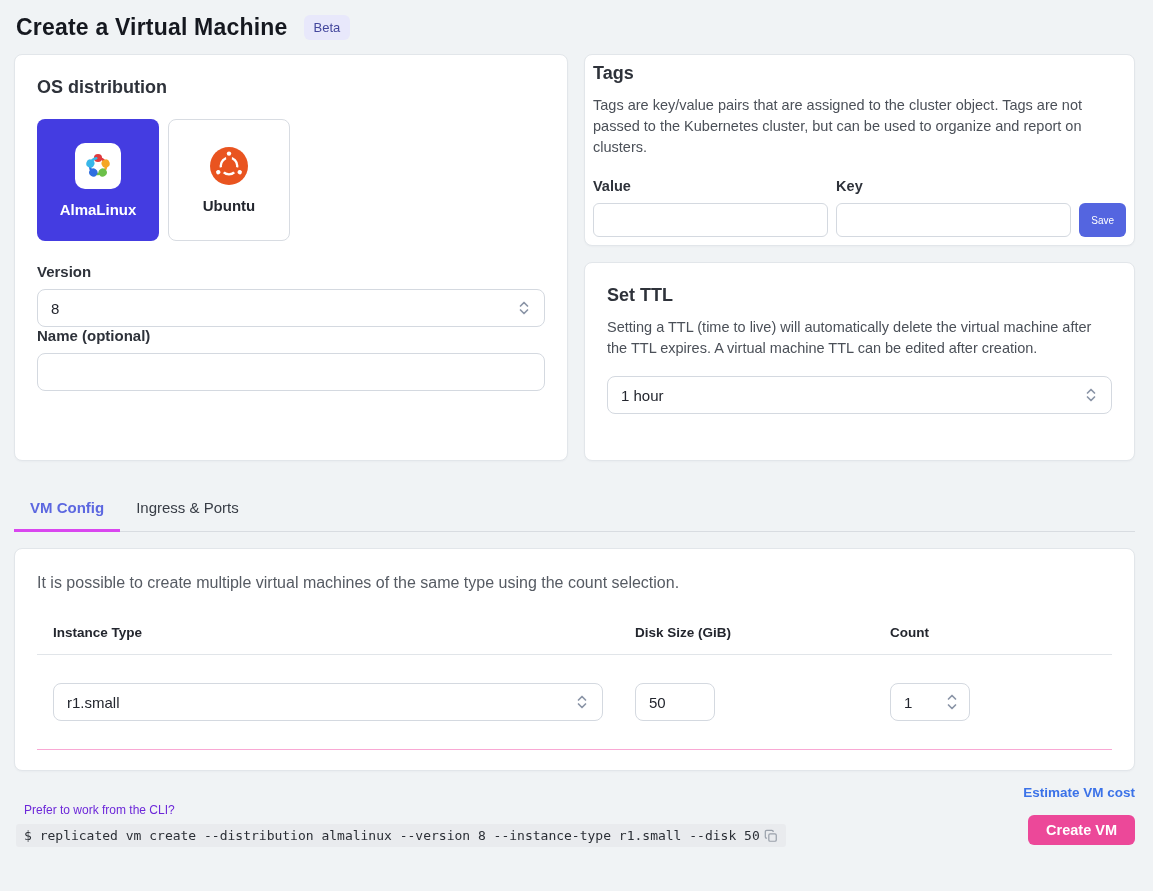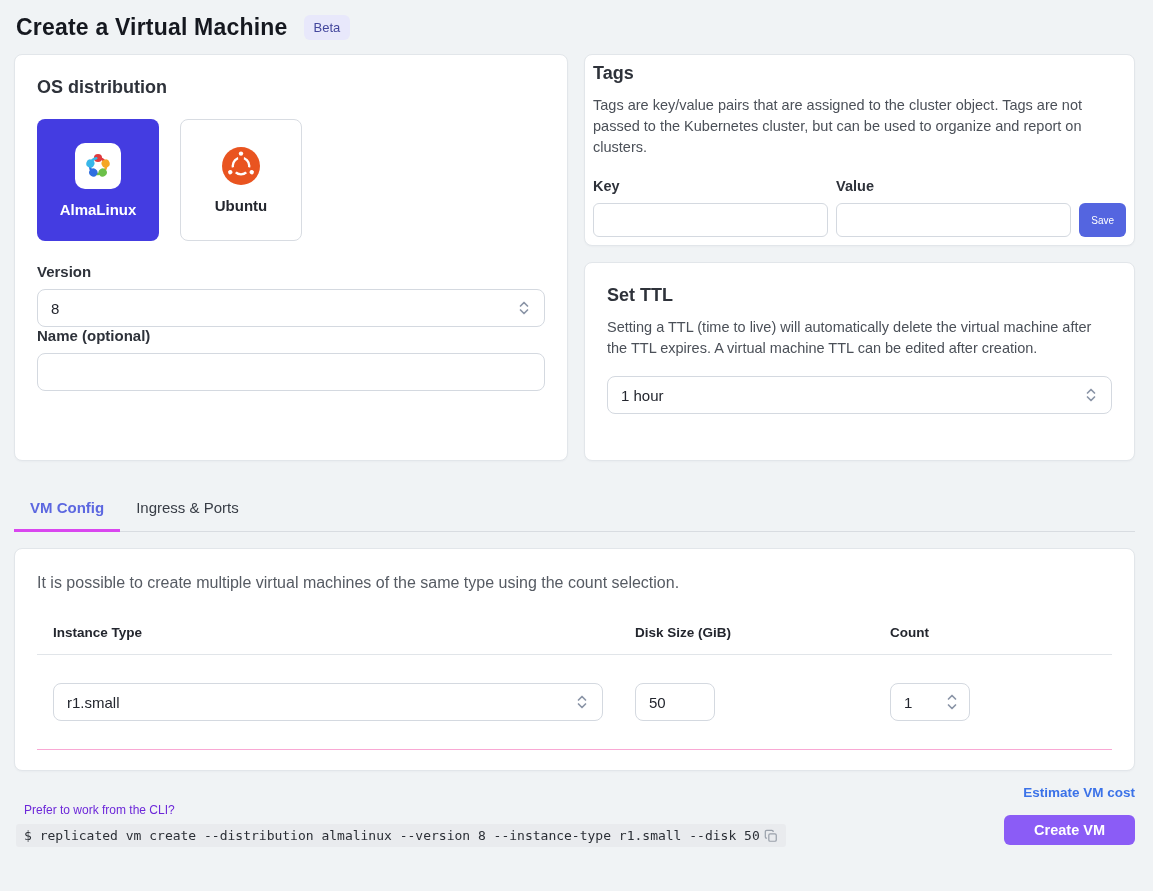--- a/index.html
+++ b/index.html
@@ -29,21 +29,21 @@
     box-shadow: 0 1px 2px rgba(30,40,60,.03);
   }
   .top-grid { display: flex; gap: 16px; margin: 0 18px 0 14px; }
   .os-card { flex: 0 0 554px; min-height: 407px; padding: 22px; }
   .right-col { flex: 1; display: flex; flex-direction: column; gap: 16px; }
   .tags-card { padding: 8px; }
   .ttl-card  { padding: 22px; flex: 1; }
   .card-title { font-size: 18px; font-weight: 600; color: #2e323a; }
   .card-desc  { font-size: 14.5px; color: #4b5058; line-height: 1.45; margin-top: 11px; }
   
-  .tile-row { display: flex; gap: 21px; margin-top: 21px; }
+  .tile-row { display: flex; gap: 9px; margin-top: 21px; }
   .os-tile {
     width: 122px; height: 122px; border-radius: 8px;
     display: flex; flex-direction: column; align-items: center; justify-content: center;
     gap: 12px; cursor: pointer;
   }
   .os-tile.selected { background: #443ce1; color: #ffffff; }
   .os-tile.unselected { background: #ffffff; border: 1px solid #d8dce2; color: #23262e; }
   .tile-logo-box {
     width: 46px; height: 46px; background: #ffffff; border-radius: 10px;
     display: flex; align-items: center; justify-content: center;
@@ -109,22 +109,22 @@
     display: inline-flex; align-items: center; gap: 4px;
     background: #e9ebee; border-radius: 3px;
     padding: 4px 8px;
     font-family: "DejaVu Sans Mono", monospace;
     font-size: 13px; color: #2b2f36; white-space: nowrap;
   }
   .copy-btn { display: inline-flex; cursor: pointer; background: none; border: none; padding: 0; }
   .footer-actions { display: flex; flex-direction: column; align-items: flex-end; gap: 15px; }
   .estimate-link { font-size: 13.5px; font-weight: 600; color: #3b72e8; text-decoration: none; cursor: pointer; }
   .create-button {
-    height: 30px; padding: 0 30px; border: none; border-radius: 6px;
-    background: #8b5cf6; color: #fff; font-size: 14.5px; font-weight: 700;
+    height: 30px; padding: 0 18px; border: none; border-radius: 6px;
+    background: #ec4899; color: #fff; font-size: 14.5px; font-weight: 700;
     font-family: "Liberation Sans", sans-serif; cursor: pointer;
   }
   svg { display: block; }
 </style>
 </head>
 <body>
 
 <div class="page-header">
   <div class="page-title">Create a Virtual Machine</div>
   <div class="beta-badge">Beta</div>
@@ -202,25 +202,25 @@
     <input class="text-input" type="text" value="" style="">
   </div>
 
   <div class="right-col">
 
     <div class="card tags-card">
       <div class="card-title">Tags</div>
       <div class="card-desc">Tags are key/value pairs that are assigned to the cluster object. Tags are not passed to the Kubernetes cluster, but can be used to organize and report on clusters.</div>
       <div class="tag-form">
         <div class="tag-field">
-          <div class="field-label" style="font-size:14.5px;">Key</div>
+          <div class="field-label" style="font-size:14.5px;">Value</div>
           <input class="text-input" type="text" value="" style="">
         </div>
         <div class="tag-field">
-          <div class="field-label" style="font-size:14.5px;">Value</div>
+          <div class="field-label" style="font-size:14.5px;">Key</div>
           <input class="text-input" type="text" value="" style="">
         </div>
         <button class="save-button">Save</button>
       </div>
     </div>
 
     <div class="card ttl-card">
       <div class="card-title">Set TTL</div>
       <div class="card-desc">Setting a TTL (time to live) will automatically delete the virtual machine after the TTL expires. A virtual machine TTL can be edited after creation.</div>
       <div class="select-box" style="margin-top:17px;">

